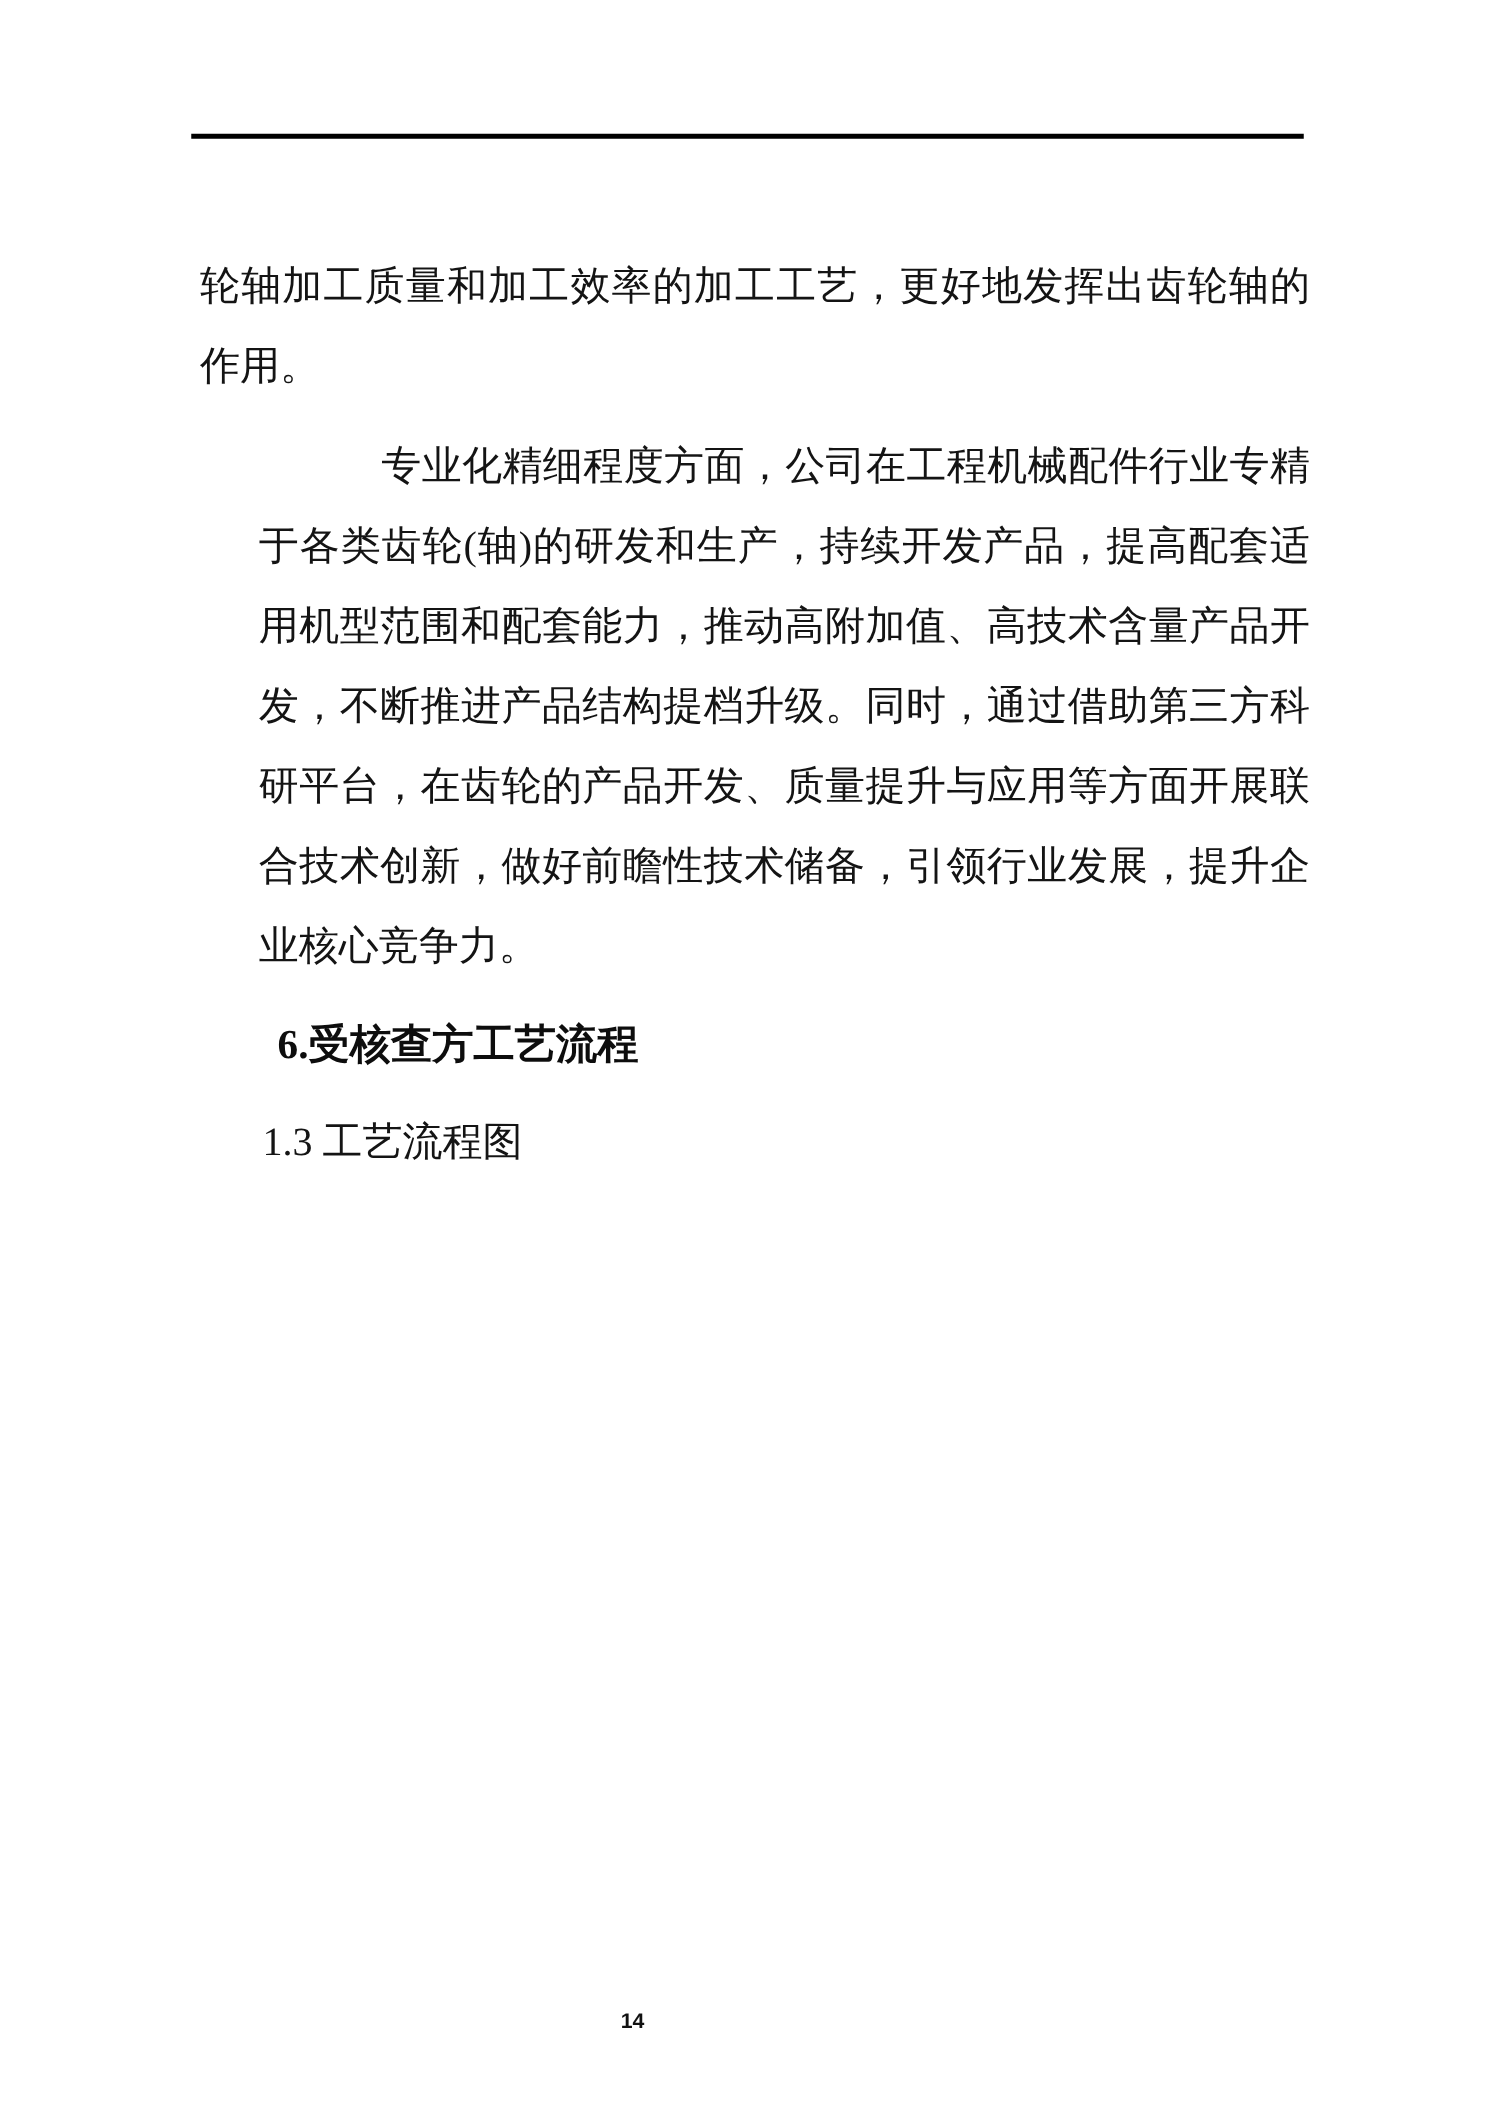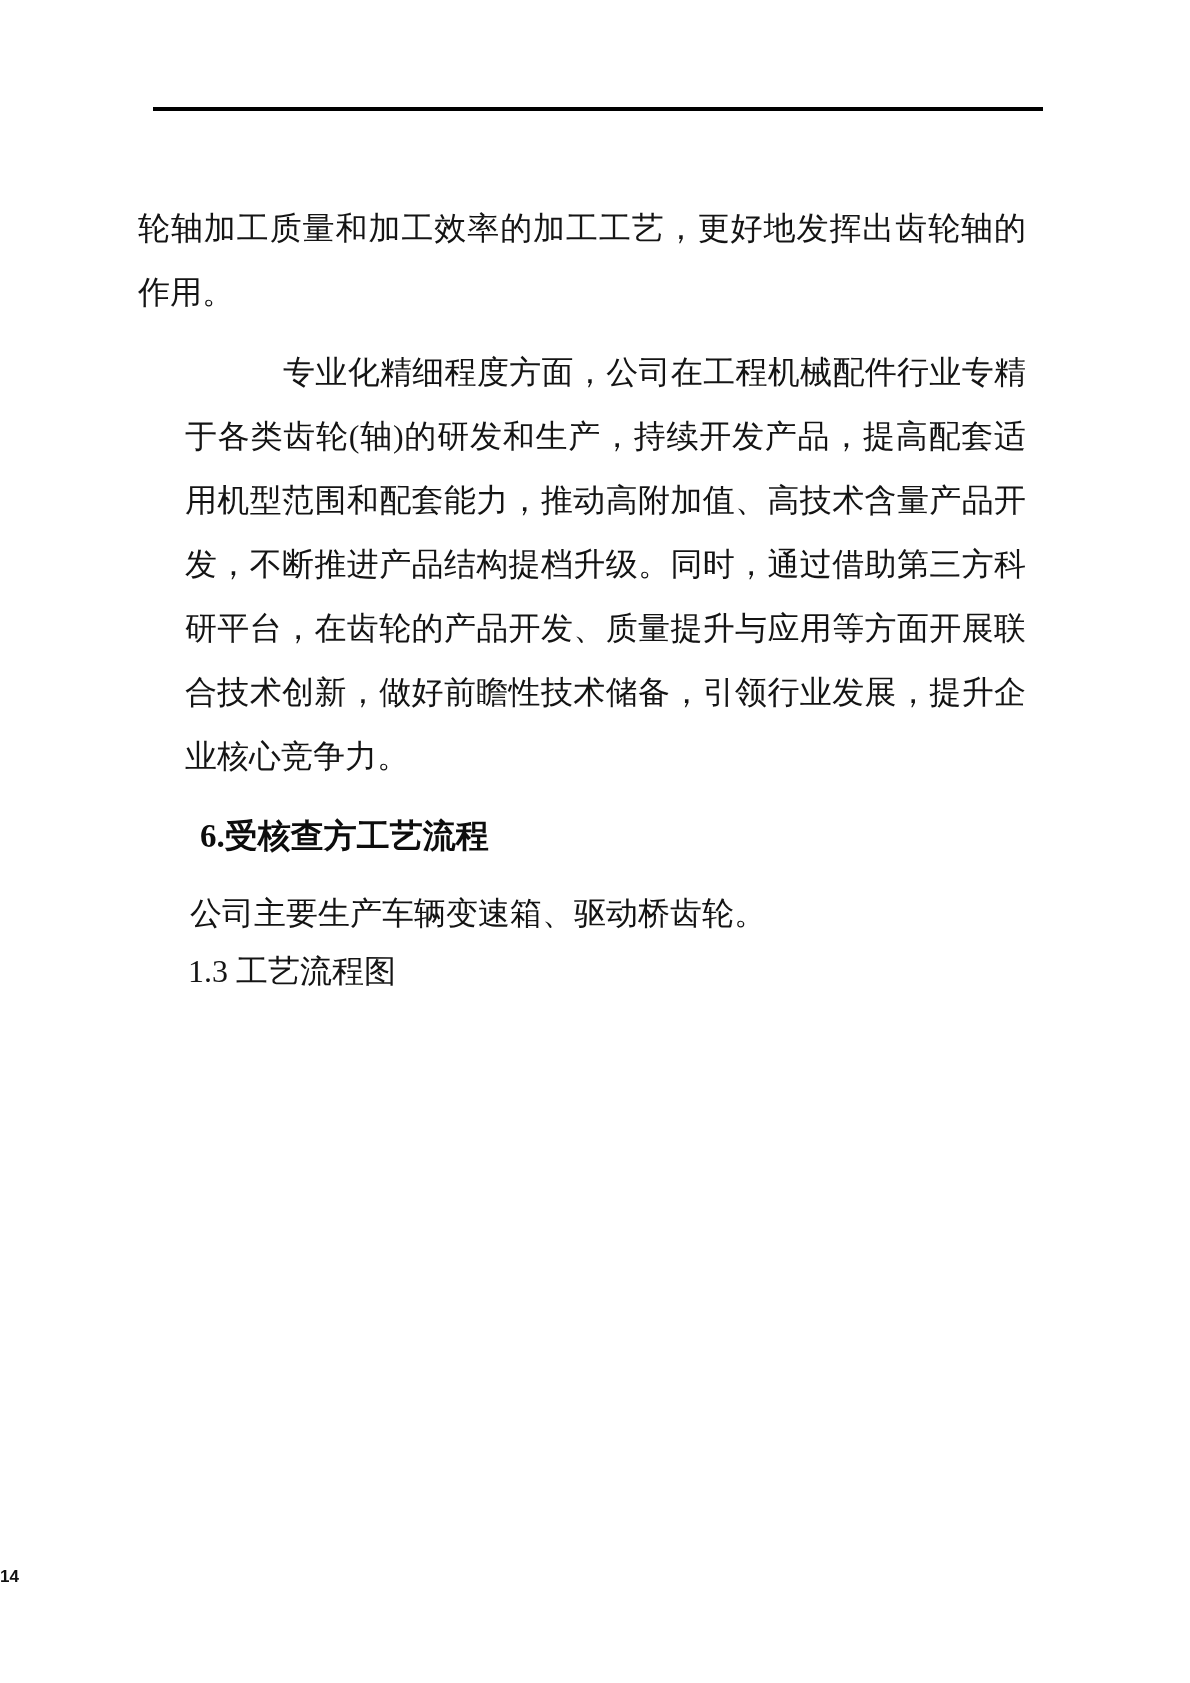--- a/index.html
+++ b/index.html
@@ -20,21 +20,21 @@
   .header-rule {
     position: absolute;
     left: 153px;
     top: 107px;
     width: 890px;
     height: 4px;
     background: #000000;
   }
   .body-text {
     position: absolute;
-    left: 138px;
+    left: 160px;
     top: 196px;
     width: 888px;
     font-family: "Liberation Serif", "DejaVu Serif", serif;
     font-size: 32px;
     line-height: 64px;
     color: #141414;
     text-align: justify;
     text-align-last: left;
   }
   .para {
@@ -60,23 +60,23 @@
     line-height: 58px;
     text-align: left;
     text-indent: 0;
   }
   .para.sub-label {
     margin-left: 50px;
   }
   .page-footer {
     position: absolute;
     left: 0;
-    top: 1567px;
+    top: 1607px;
     width: 1012px;
-    text-align: left;
+    text-align: center;
   }
   .page-number {
     font-family: "Liberation Sans", "DejaVu Sans", sans-serif;
     font-size: 17px;
     font-weight: bold;
     color: #111111;
   }
 </style>
 </head>
 <body>
@@ -86,21 +86,20 @@
   <div class="header-rule"></div>
 
   <main class="body-text">
     <p class="para continuation">轮轴加工质量和加工效率的加工工艺，更好地发挥出齿轮轴的作用。</p>
 
     <p class="para indent">专业化精细程度方面，公司在工程机械配件行业专精于各类齿轮(轴)的研发和生产，持续开发产品，提高配套适用机型范围和配套能力，推动高附加值、高技术含量产品开发，不断推进产品结构提档升级。同时，通过借助第三方科研平台，在齿轮的产品开发、质量提升与应用等方面开展联合技术创新，做好前瞻性技术储备，引领行业发展，提升企业核心竞争力。</p>
 
 
     <h2 class="section-heading">6.受核查方工艺流程</h2>
 
-    <p class="para lead-line">公司主要生产车辆变速箱、驱动桥齿轮。</p>
 
     <p class="para lead-line sub-label">1.3 工艺流程图</p>
   </main>
 
   <footer class="page-footer">
     <span class="page-number">14</span>
   </footer>
 
 </div>
 

